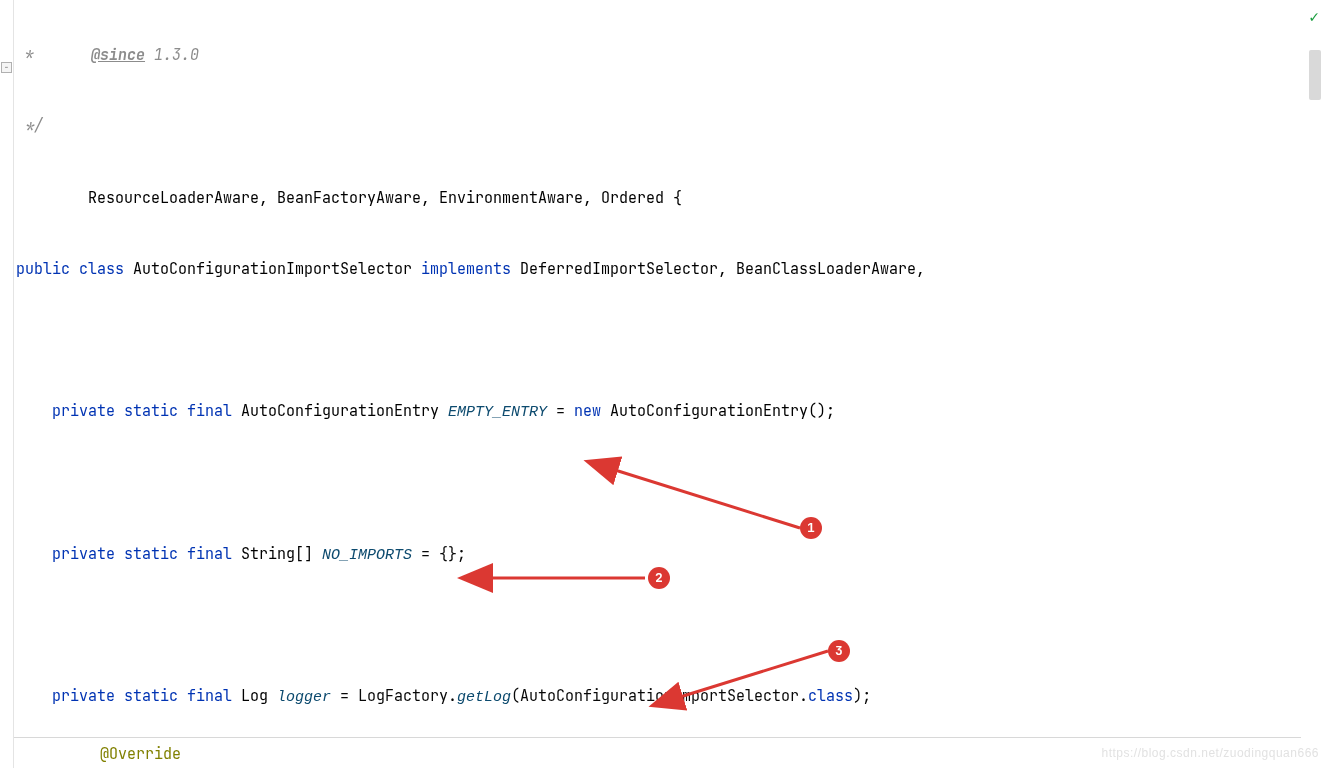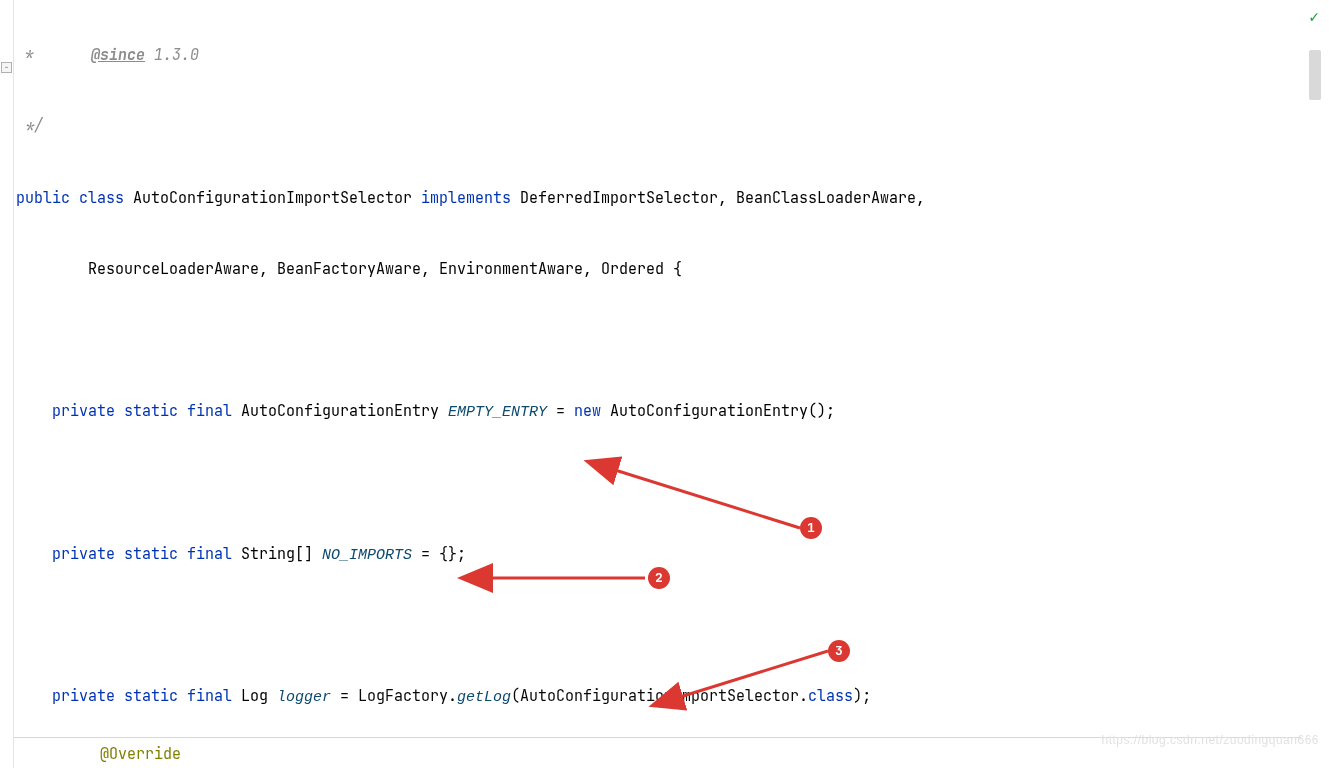--- a/index.html
+++ b/index.html
@@ -77,21 +77,21 @@
     background: #db3832;
     color: #fff;
     font-size: 13px;
     font-weight: bold;
     text-align: center;
     line-height: 22px;
     position: absolute;
   }
   .watermark {
     position: absolute;
-    right: 10px; bottom: 21px;
+    right: 10px; bottom: 8px;
     color: #e2e2e2;
     font-size: 12px;
     font-family: sans-serif;
     letter-spacing: 0.5px;
   }
   .bottom-rule {
     position: absolute;
     left: 14px; right: 28px;
     bottom: 30px;
     border-top: 1px solid #d8d8d8;
@@ -112,22 +112,22 @@
 <div class="gutter">
   <div class="fold-handle" style="top:62px;">−</div>
 </div>
 
 <div class="status-ok">✓</div>
 <div class="scrollbar-track"></div>
 
 <div class="code-area">
   <div class="line"><span class="comment"> * </span><span class="doc-tag">@since</span><span class="comment"> 1.3.0</span></div>
   <div class="line"><span class="comment"> */</span></div>
+  <div class="line"><span>        </span><span class="type">ResourceLoaderAware, BeanFactoryAware, EnvironmentAware, Ordered {</span></div>
   <div class="line"><span class="kw">public </span><span class="kw">class </span><span class="type">AutoConfigurationImportSelector </span><span class="kw">implements </span><span class="type">DeferredImportSelector, BeanClassLoaderAware,</span></div>
-  <div class="line"><span>        </span><span class="type">ResourceLoaderAware, BeanFactoryAware, EnvironmentAware, Ordered {</span></div>
   <div class="line"><span></span></div>
   <div class="line"><span>    </span><span class="kw">private static final </span><span class="type">AutoConfigurationEntry </span><span class="field-italic">EMPTY_ENTRY</span><span> = </span><span class="kw">new </span><span class="type">AutoConfigurationEntry();</span></div>
   <div class="line"><span></span></div>
   <div class="line"><span>    </span><span class="kw">private static final </span><span class="type">String[] </span><span class="field-italic">NO_IMPORTS</span><span> = {};</span></div>
   <div class="line"><span></span></div>
   <div class="line"><span>    </span><span class="kw">private static final </span><span class="type">Log </span><span class="field-italic">logger</span><span> = LogFactory.</span><span class="field-italic">getLog</span><span>(AutoConfigurationImportSelector.</span><span class="kw">class</span><span>);</span></div>
   
   
   
   

